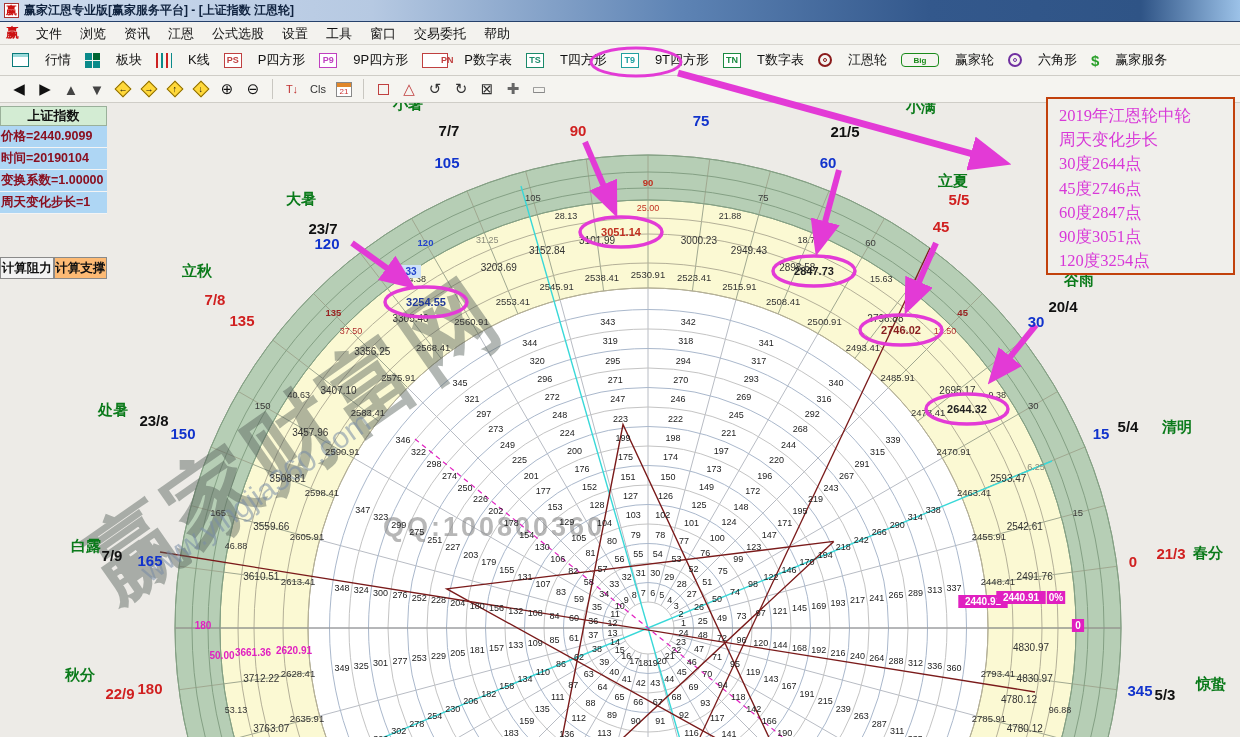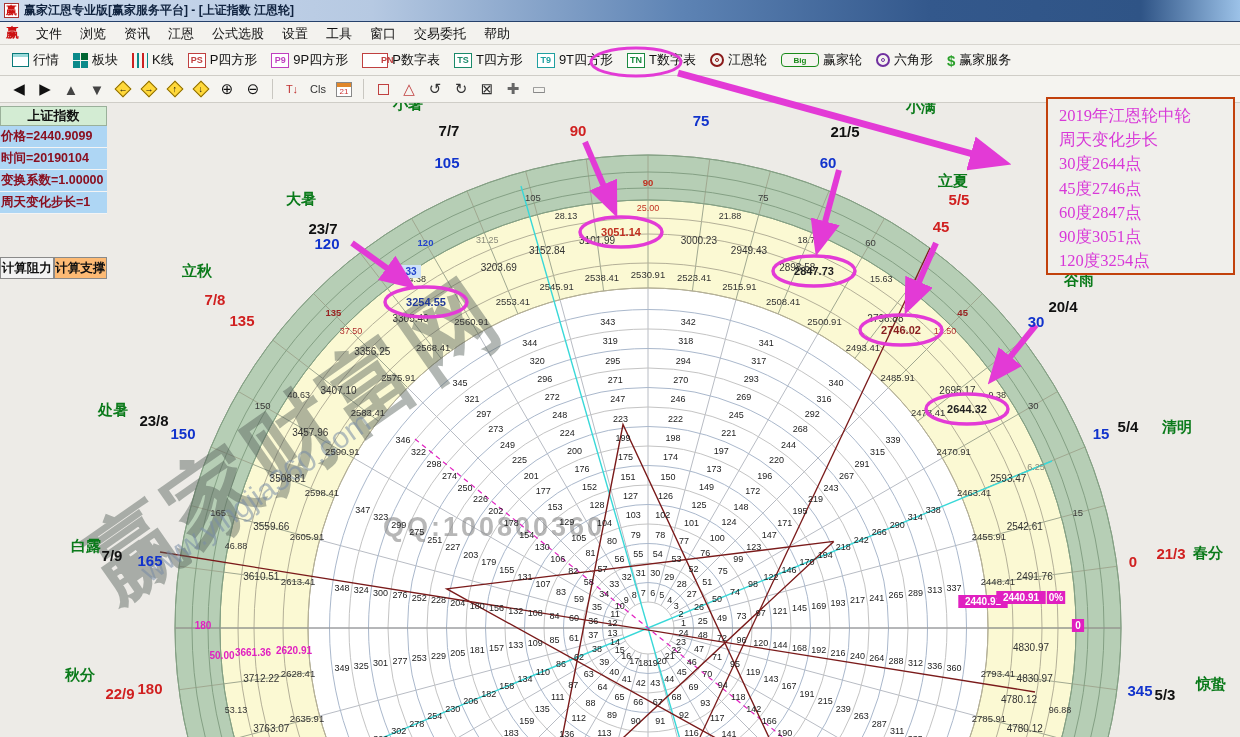--- a/index.html
+++ b/index.html
@@ -16,21 +16,21 @@
 
   
   .menubar { position:absolute; left:0; top:22px; width:1240px; height:23px; background:#f3f2ee;
     border-bottom:1px solid #d7d5cf; display:flex; align-items:center; }
   .menubar .logo { color:#cc1111; font-weight:bold; font-size:13px; margin:0 8px 0 6px; }
   .menu-item { font-size:13px; color:#111; padding:2px 9px; cursor:default; }
 
   
   .toolbar1 { position:absolute; left:0; top:45px; width:1240px; height:31px; background:#f5f4f0;
     border-bottom:1px solid #cfcdc7; display:flex; align-items:center; padding-left:5px; }
-  .tb1-item { display:flex; align-items:center; gap:4px; font-size:13px; color:#111; padding:3px 7px; }
+  .tb1-item { display:flex; align-items:center; gap:16px; font-size:13px; color:#111; padding:3px 7px; }
   .icon-box { width:18px; height:15px; border:1px solid currentColor; font-size:9px; font-weight:bold;
     display:flex; align-items:center; justify-content:center; background:#fff; }
   .icon-table { width:17px; height:14px; border:1px solid #0a7a7a;
     background:linear-gradient(#9adada 3px,#fff 3px),repeating-linear-gradient(90deg,#0a7a7a 0 1px,transparent 1px 5px); }
   .icon-blocks { width:15px; height:15px; display:grid; grid-template-columns:7px 7px; grid-gap:1px; }
   .icon-blocks span { width:7px; height:7px; background:#0a8a8a; }
   .icon-blocks span:nth-child(2){ background:#063; }
   .icon-kline { width:16px; height:15px;
     background:repeating-linear-gradient(90deg,#cc2222 0 2px,transparent 2px 5px,#0a8a8a 5px 7px,transparent 7px 10px); }
   .icon-target { width:14px; height:14px; border:2px solid currentColor; border-radius:50%;

